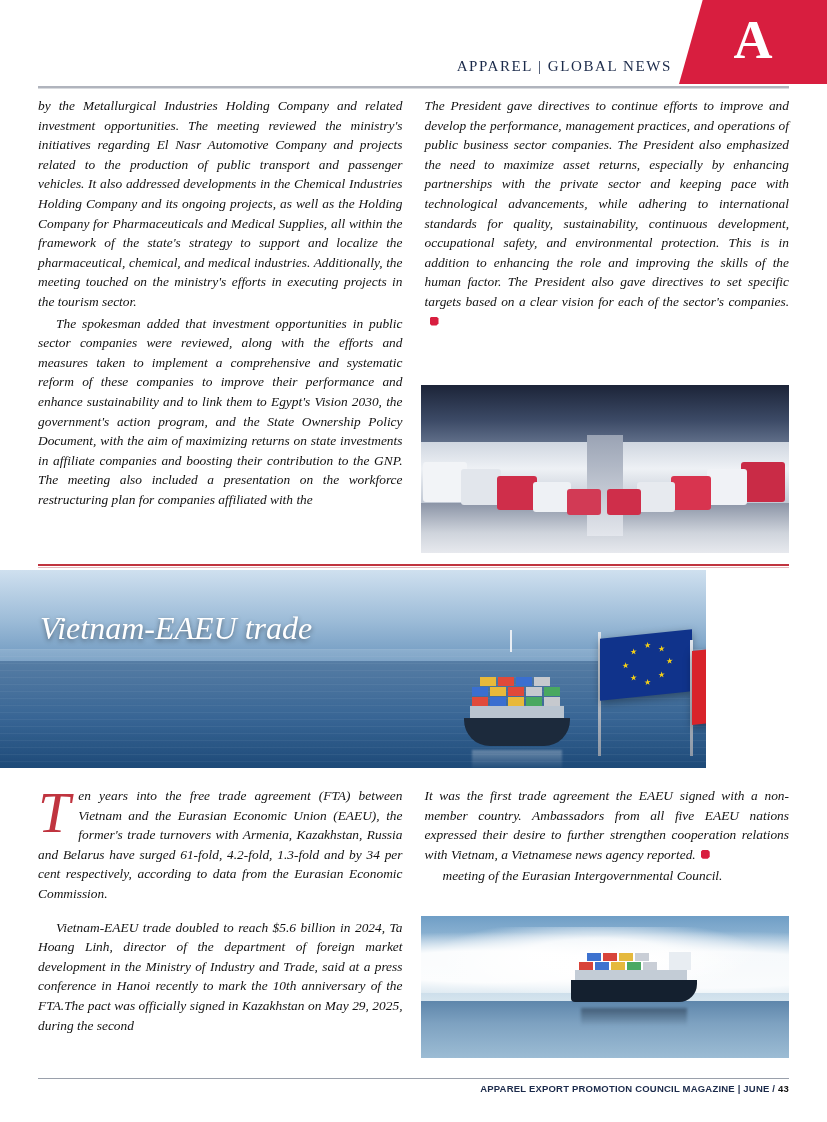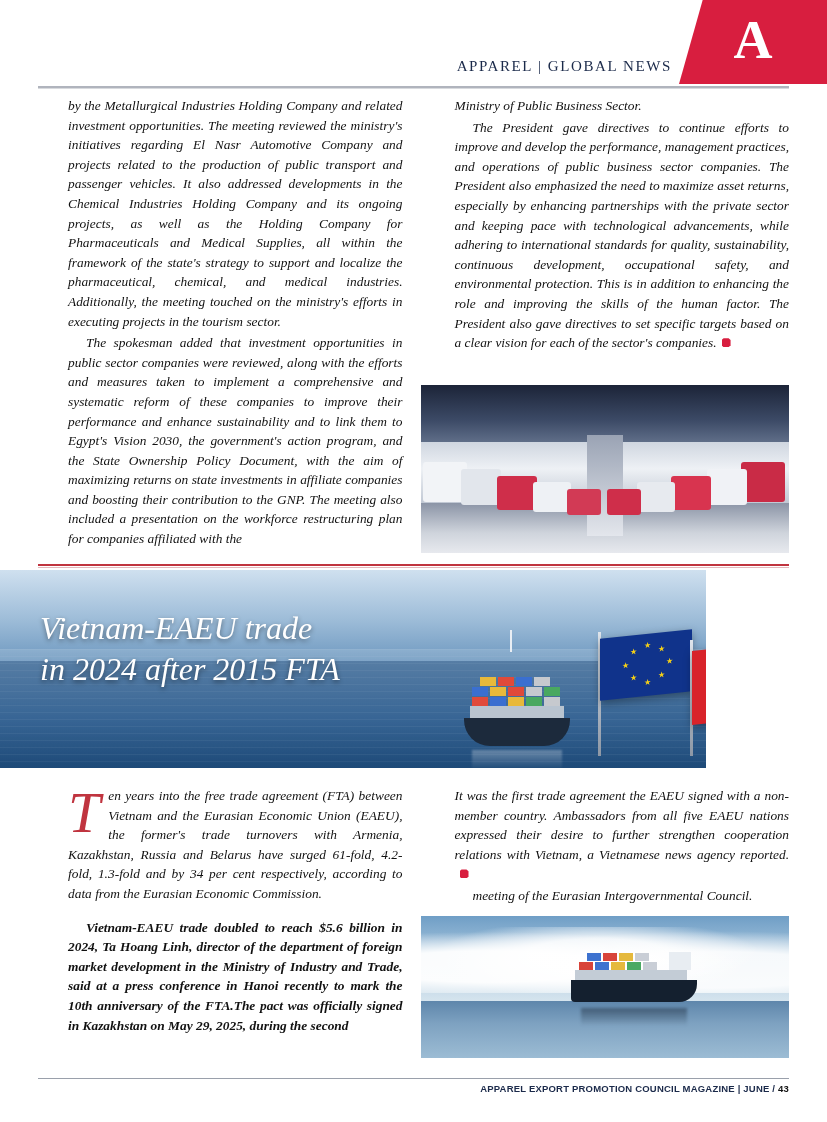--- a/index.html
+++ b/index.html
@@ -71,21 +71,20 @@
   .article-top {
     position: absolute;
     top: 96px;
     left: 38px;
     right: 38px;
     display: flex;
     gap: 22px;
   }
   .col {
     width: 366px;
-    margin-left: 30px;
   }
   .col p {
     margin: 0 0 0 0;
     font-family: "Liberation Serif", serif;
     font-style: italic;
     font-size: 13.4px;
     line-height: 19.6px;
     text-align: justify;
     color: #111111;
   }
@@ -333,21 +332,20 @@
   </div>
   <div class="header-rule"></div>
 </div>
 
 <div class="article-top">
   <div class="col">
     <p>by the Metallurgical Industries Holding Company and related investment opportunities. The meeting reviewed the ministry's initiatives regarding El Nasr Automotive Company and projects related to the production of public transport and passenger vehicles. It also addressed developments in the Chemical Industries Holding Company and its ongoing projects, as well as the Holding Company for Pharmaceuticals and Medical Supplies, all within the framework of the state's strategy to support and localize the pharmaceutical, chemical, and medical industries. Additionally, the meeting touched on the ministry's efforts in executing projects in the tourism sector.</p>
     <p>The spokesman added that investment opportunities in public sector companies were reviewed, along with the efforts and measures taken to implement a comprehensive and systematic reform of these companies to improve their performance and enhance sustainability and to link them to Egypt's Vision 2030, the government's action program, and the State Ownership Policy Document, with the aim of maximizing returns on state investments in affiliate companies and boosting their contribution to the GNP. The meeting also included a presentation on the workforce restructuring plan for companies affiliated with the</p>
   </div>
   <div class="col">
-    <p>Ministry of Public Business Sector.</p>
     <p>
       <span>The President gave directives to continue efforts to improve and develop the performance, management practices, and operations of public business sector companies. The President also emphasized the need to maximize asset returns, especially by enhancing partnerships with the private sector and keeping pace with technological advancements, while adhering to international standards for quality, sustainability, continuous development, occupational safety, and environmental protection. This is in addition to enhancing the role and improving the skills of the human factor. The President also gave directives to set specific targets based on a clear vision for each of the sector's companies.</span><span class="end-mark"></span>
     </p>
   </div>
 </div>
 
 <div class="mill-photo">
   <div class="ceiling"></div>
   <div class="mid"></div>
   <div class="floor"></div>
@@ -365,21 +363,20 @@
 </div>
 
 <div class="feature-divider"></div>
 
 <div class="feature-banner">
   <div class="banner-haze"></div>
   <div class="sea-shimmer"></div>
 
   <div class="banner-title">
     <div>Vietnam-EAEU trade</div>
-    <div>in 2024 after 2015 FTA</div>
   </div>
 
   <div class="ship">
     <div class="mastline"></div>
     <div class="reflect"></div>
     <div class="cont" style="left:14px; bottom:46px; width:16px; background:#e04a3a;"></div>
     <div class="cont" style="left:32px; bottom:46px; width:16px; background:#3a6fd0;"></div>
     <div class="cont" style="left:50px; bottom:46px; width:16px; background:#e8b93a;"></div>
     <div class="cont" style="left:68px; bottom:46px; width:16px; background:#49a860;"></div>
     <div class="cont" style="left:86px; bottom:46px; width:16px; background:#c6c9ce;"></div>
@@ -412,21 +409,21 @@
   <div class="flag-vn">
     <span class="star-big">★</span>
   </div>
 </div>
 
 <div class="article-bottom">
   <div class="col">
     <p>
       <span class="dropcap">T</span><span>en years into the free trade agreement (FTA) between Vietnam and the Eurasian Economic Union (EAEU), the former's trade turnovers with Armenia, Kazakhstan, Russia and Belarus have surged 61-fold, 4.2-fold, 1.3-fold and by 34 per cent respectively, according to data from the Eurasian Economic Commission.</span>
     </p>
-    <p style="margin-top:14px;font-weight:bold;">Vietnam-EAEU trade doubled to reach $5.6 billion in 2024, Ta Hoang Linh, director of the department of foreign market development in the Ministry of Industry and Trade, said at a press conference in Hanoi recently to mark the 10th anniversary of the FTA.The pact was officially signed in Kazakhstan on May 29, 2025, during the second</p>
+    <p style="margin-top:14px;">Vietnam-EAEU trade doubled to reach $5.6 billion in 2024, Ta Hoang Linh, director of the department of foreign market development in the Ministry of Industry and Trade, said at a press conference in Hanoi recently to mark the 10th anniversary of the FTA.The pact was officially signed in Kazakhstan on May 29, 2025, during the second</p>
   </div>
   <div class="col">
     <p>
       <span>It was the first trade agreement the EAEU signed with a non-member country. Ambassadors from all five EAEU nations expressed their desire to further strengthen cooperation relations with Vietnam, a Vietnamese news agency reported.</span><span class="end-mark"></span>
     </p>
     <p>meeting of the Eurasian Intergovernmental Council.</p>
   </div>
 </div>
 
 <div class="ship-photo">

